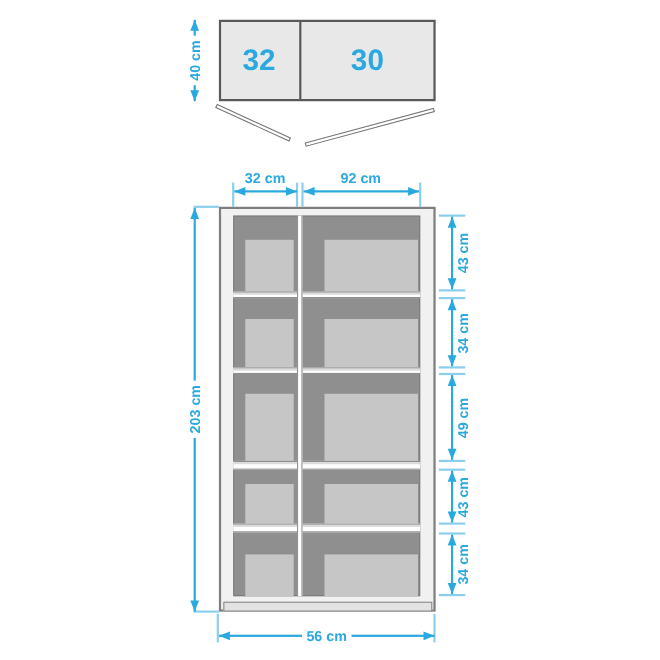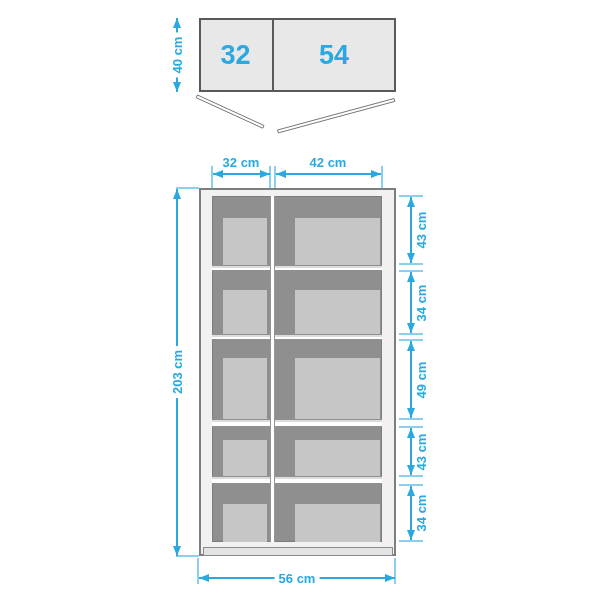--- a/index.html
+++ b/index.html
@@ -42,21 +42,21 @@
 </style>
 </head>
 <body>
 
 <div id="stage" style="--blue: #29a9e0; --ext-blue: #8ccfec; --interior: #8f8f8f; --panel: #c6c6c6; --frame: #f1f1f1; --outline: #58595b;">
 
   <div class="abs tv-box" style="left:199px;top:18px;width:197px;height:74px;">
     <div class="abs tv-div" style="left:71px;top:0;width:2px;height:70px;"></div>
   </div>
   <div class="abs tv-num" style="left:199px;top:18px;width:73px;height:74px;">32</div>
-  <div class="abs tv-num" style="left:272px;top:18px;width:124px;height:74px;">54</div>
+  <div class="abs tv-num" style="left:272px;top:18px;width:124px;height:74px;">30</div>
 
   <svg class="abs" style="left:190px;top:90px;" width="215" height="45" viewBox="190 90 215 45">
     <polygon points="197.5,95 264,125.5 262.7,128.2 196.2,97.7" fill="#ffffff" stroke="#777777" stroke-width="1"></polygon>
     <polygon points="277.5,130 394,98.5 394.8,101.4 278.3,132.9" fill="#ffffff" stroke="#777777" stroke-width="1"></polygon>
   </svg>
 
   <div class="abs dline" style="left:176px;top:18px;width:2px;height:74px;"></div>
   <div class="abs a a-up" style="left:172.5px;top:18px;"></div>
   <div class="abs a a-down" style="left:172.5px;top:82px;"></div>
   <div class="vlabel on-line" style="left:177px;top:55px;">40 cm</div>
@@ -91,21 +91,21 @@
   <div class="abs ext" style="left:381px;top:166px;width:2px;height:22px;"></div>
 
   <div class="abs dline" style="left:213px;top:173px;width:57px;height:2px;"></div>
   <div class="abs a a-left" style="left:213px;top:169.5px;"></div>
   <div class="abs a a-right" style="left:260px;top:169.5px;"></div>
   <div class="dlabel" style="left:241px;top:162px;">32 cm</div>
 
   <div class="abs dline" style="left:276px;top:173px;width:105px;height:2px;"></div>
   <div class="abs a a-left" style="left:276px;top:169.5px;"></div>
   <div class="abs a a-right" style="left:371px;top:169.5px;"></div>
-  <div class="dlabel" style="left:328px;top:162px;">42 cm</div>
+  <div class="dlabel" style="left:328px;top:162px;">92 cm</div>
 
   <div class="abs ext" style="left:176px;top:187px;width:23px;height:2px;"></div>
   <div class="abs ext" style="left:176px;top:555px;width:23px;height:2px;"></div>
   <div class="abs dline" style="left:176px;top:189px;width:2px;height:367px;"></div>
   <div class="abs a a-up" style="left:172.5px;top:189px;"></div>
   <div class="abs a a-down" style="left:172.5px;top:546px;"></div>
   <div class="vlabel on-line" style="left:177px;top:372px;">203 cm</div>
 
   <div class="abs ext" style="left:399px;top:195px;width:24px;height:2px;"></div>
   <div class="abs ext" style="left:399px;top:263px;width:24px;height:2px;"></div>

